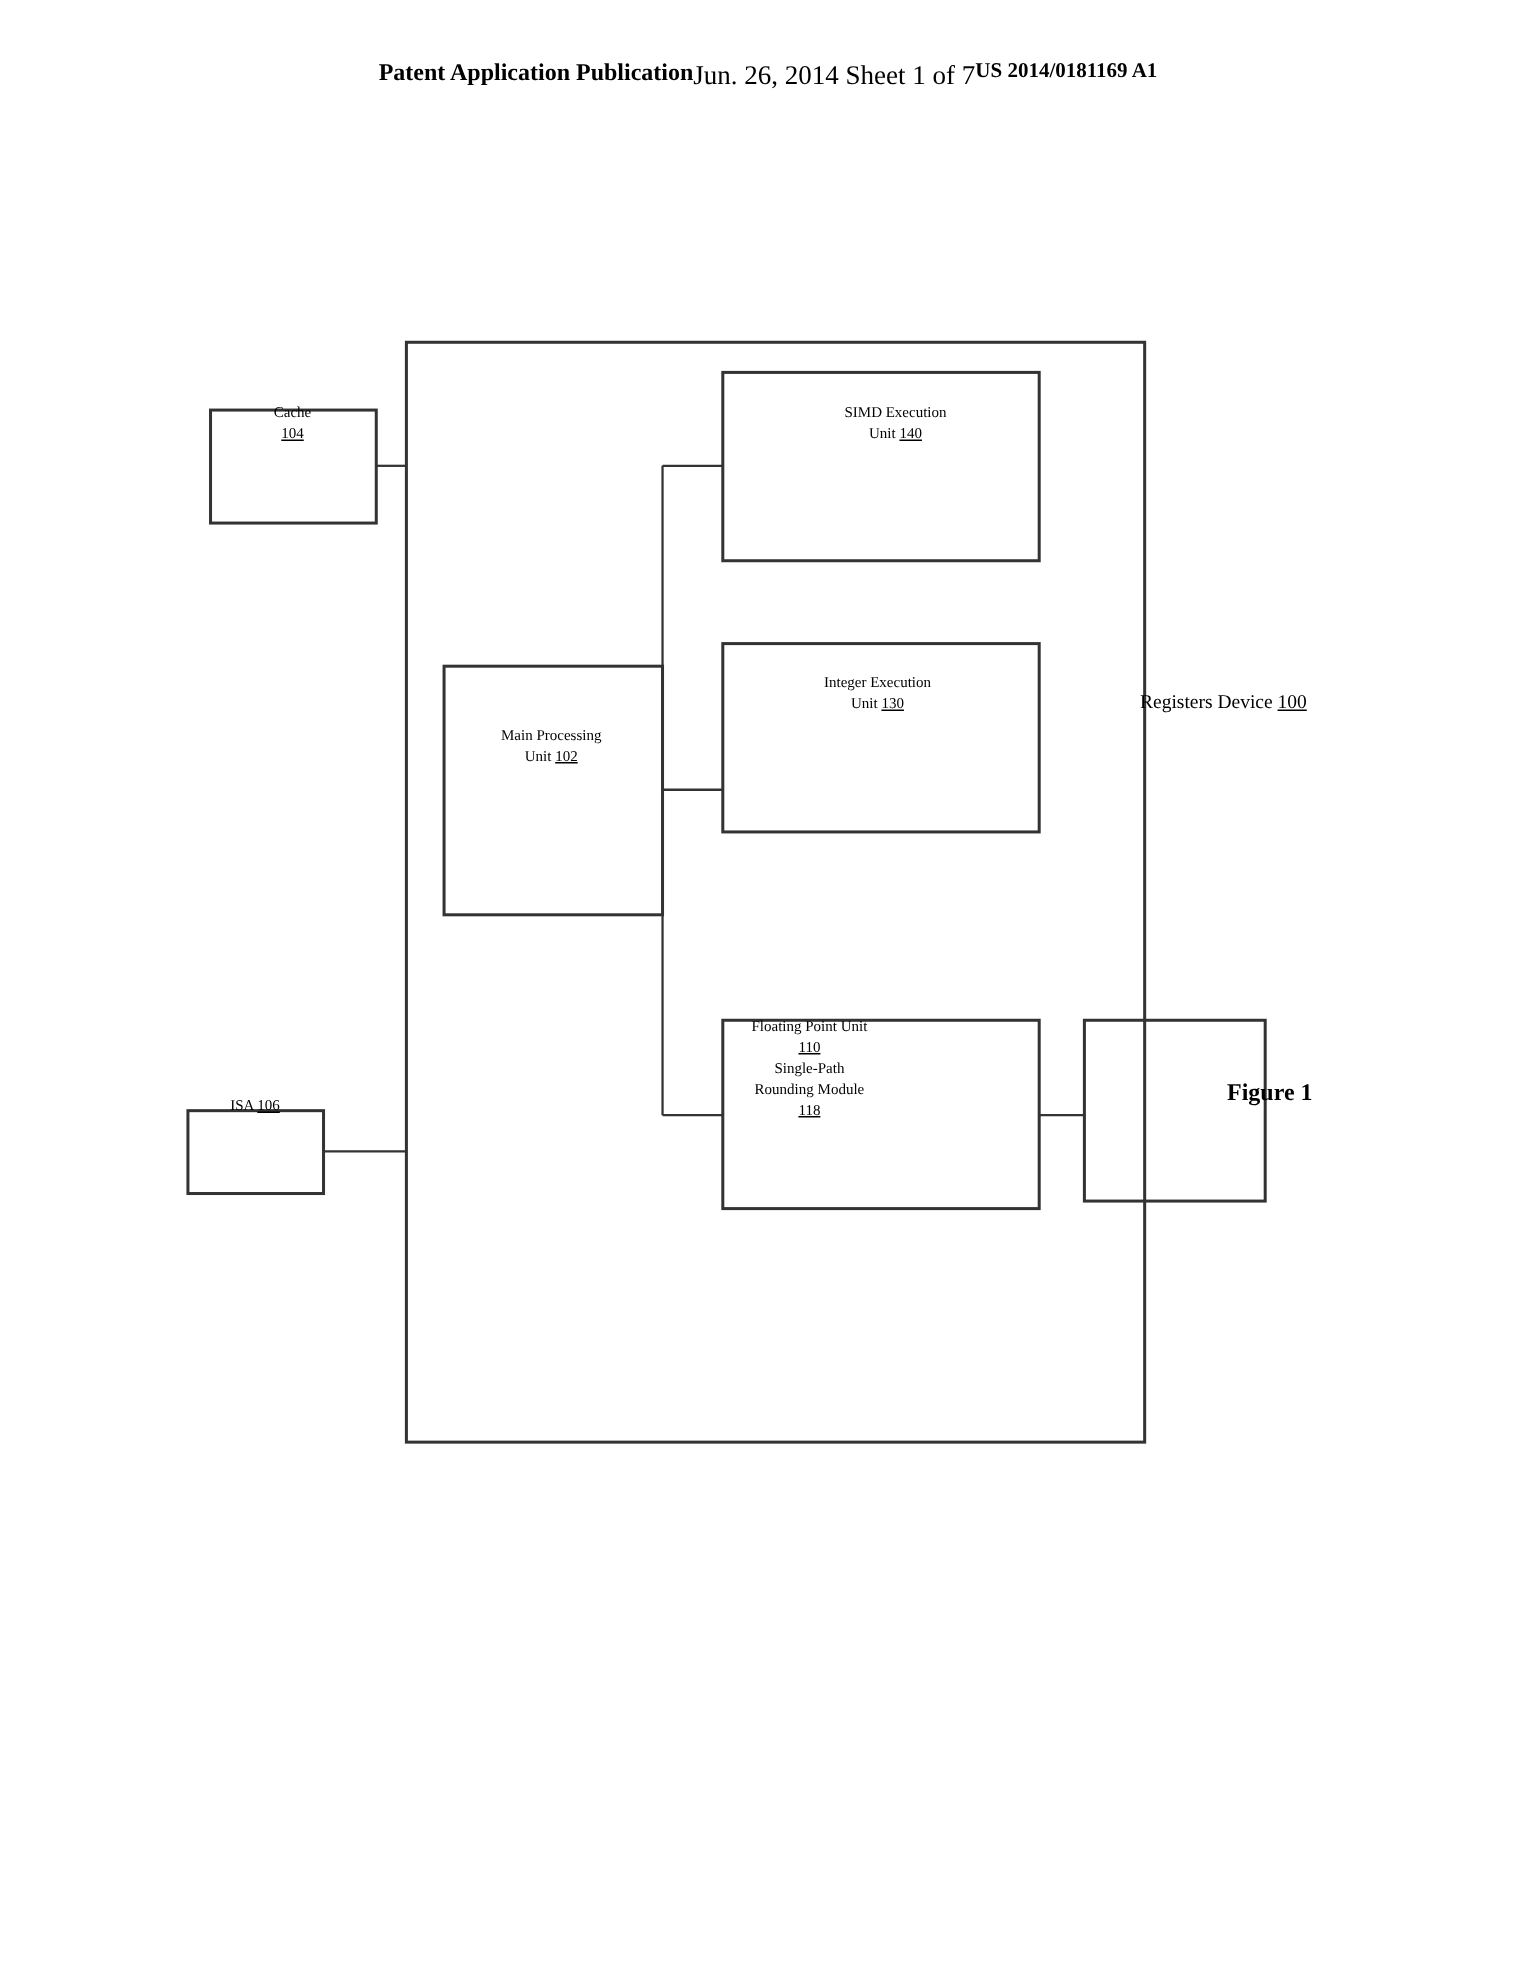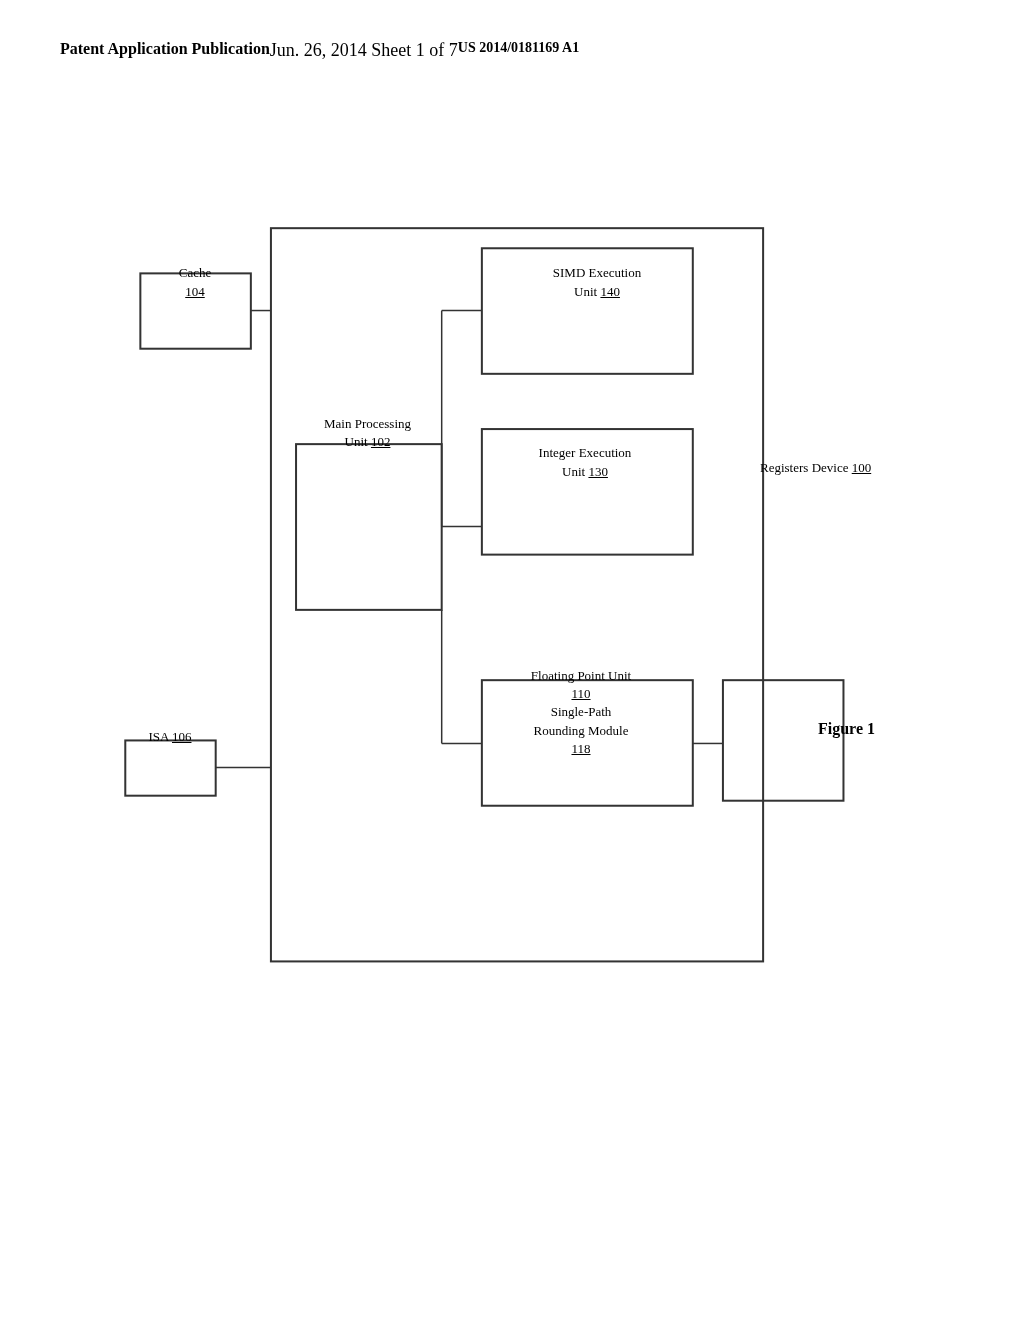--- a/index.html
+++ b/index.html
@@ -16,21 +16,21 @@
       width: 1024px;
       height: 1320px;
       background: #fff;
       position: relative;
       padding: 40px 60px;
     }
 
     
     .header {
       display: flex;
-      justify-content: flex-start;
+      justify-content: center;
       align-items: flex-start;
       margin-bottom: 56px;
       font-size: 15px;
     }
     .header-left {
       font-weight: bold;
       font-size: 16px;
       max-width: 300px;
     }
     .header-center {
@@ -46,21 +46,21 @@
     .diagram-area {
       position: absolute;
       top: 160px;
       left: 60px;
       right: 60px;
       bottom: 200px;
     }
 
     
     .box-label {
-      font-size: 13px;
+      font-size: 10px;
       text-align: center;
       line-height: 1.4;
     }
 
     .underline {
       text-decoration: underline;
     }
 
     svg.diagram-svg {
       position: absolute;
@@ -130,42 +130,42 @@
         <span class="underline">104</span>
       </div>
     </div>
 
     <div style="position:absolute; left:65px; top:550px; width:90px; height:55px; display:flex; align-items:center; justify-content:center; text-align:center;">
       <div class="box-label">
         <span>ISA</span> <span class="underline">106</span>
       </div>
     </div>
 
-    <div style="position:absolute; left:235px; top:255px; width:145px; height:165px; display:flex; justify-content:center; text-align:center;">
+    <div style="position:absolute; left:235px; top:255px; width:145px; height:165px; display:flex; align-items:center; justify-content:center; text-align:center;">
       <div class="box-label">
         <span>Main Processing</span><br>
         <span>Unit</span> <span class="underline">102</span>
       </div>
     </div>
 
     <div style="position:absolute; left:420px; top:60px; width:234px; height:125px; display:flex; align-items:center; justify-content:center; text-align:center;">
       <div class="box-label">
         <span>SIMD Execution</span><br>
         <span>Unit</span> <span class="underline">140</span>
       </div>
     </div>
 
     <div style="position:absolute; left:420px; top:240px; width:210px; height:125px; display:flex; align-items:center; justify-content:center; text-align:center;">
       <div class="box-label">
         <span>Integer Execution</span><br>
         <span>Unit</span> <span class="underline">130</span>
       </div>
     </div>
 
-    <div style="position:absolute; left:416px; top:490px; width:210px; height:125px; display:flex; align-items:center; justify-content:center; text-align:center;">
+    <div style="position:absolute; left:441px; top:490px; width:210px; height:125px; display:flex; align-items:center; justify-content:flex-start; text-align:center;">
       <div class="box-label">
         <span>Floating Point Unit</span><br>
         <span class="underline">110</span><br>
         <span>Single-Path</span><br>
         <span>Rounding Module</span><br>
         <span class="underline">118</span>
       </div>
     </div>
 
 

